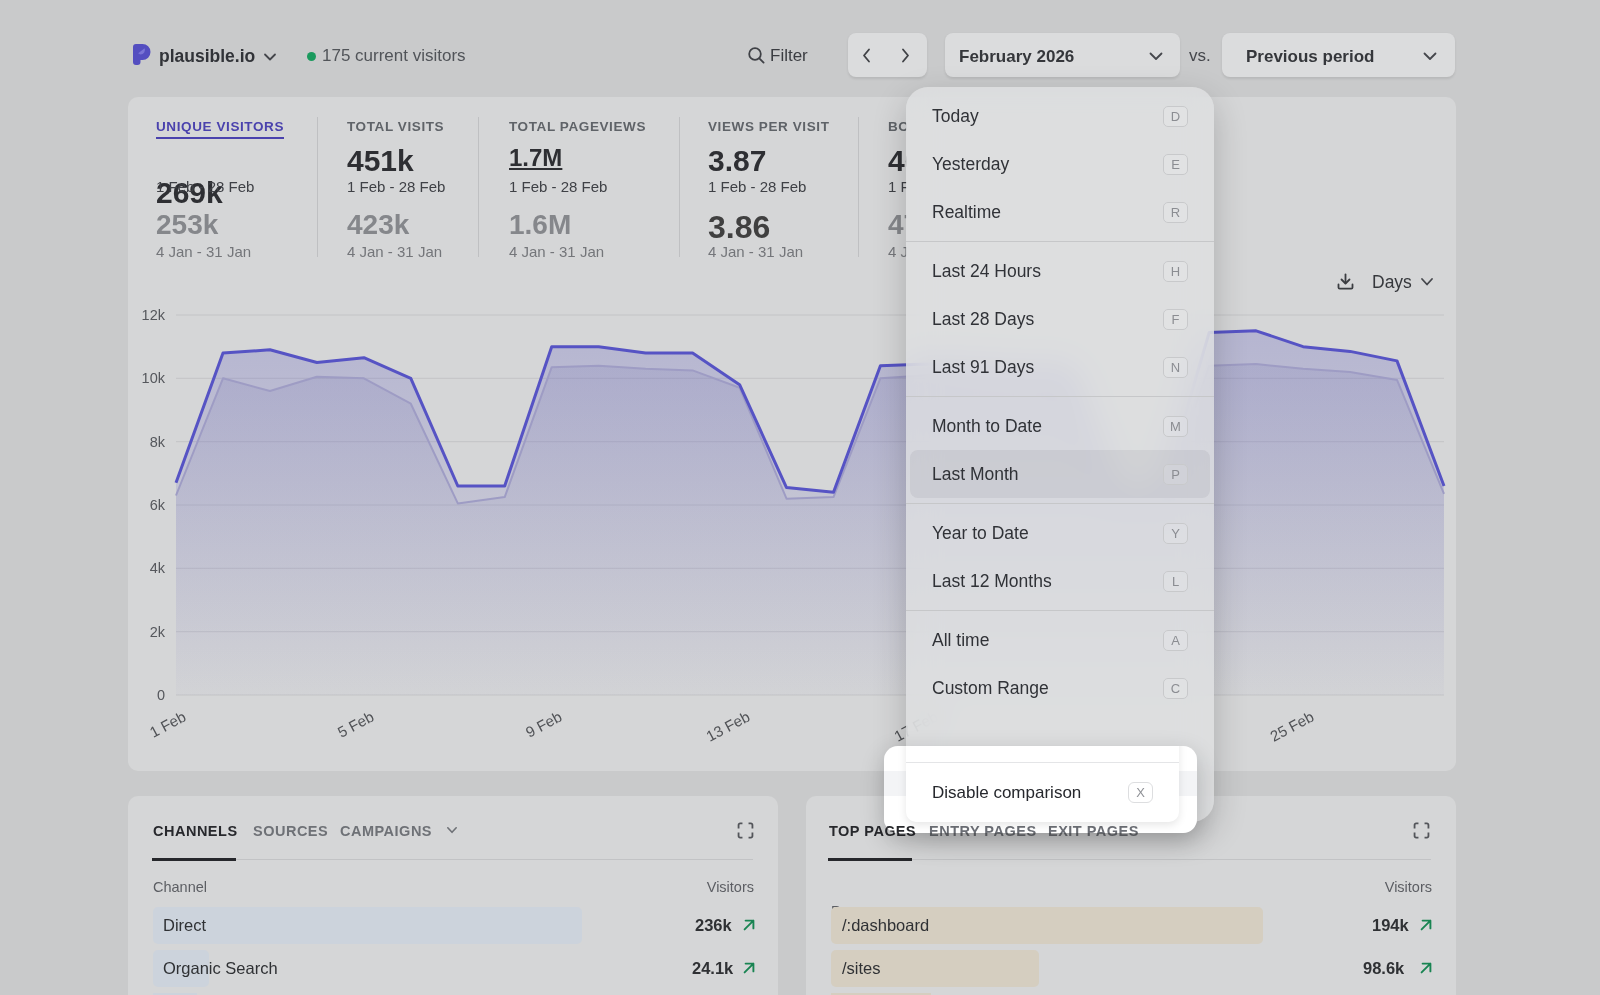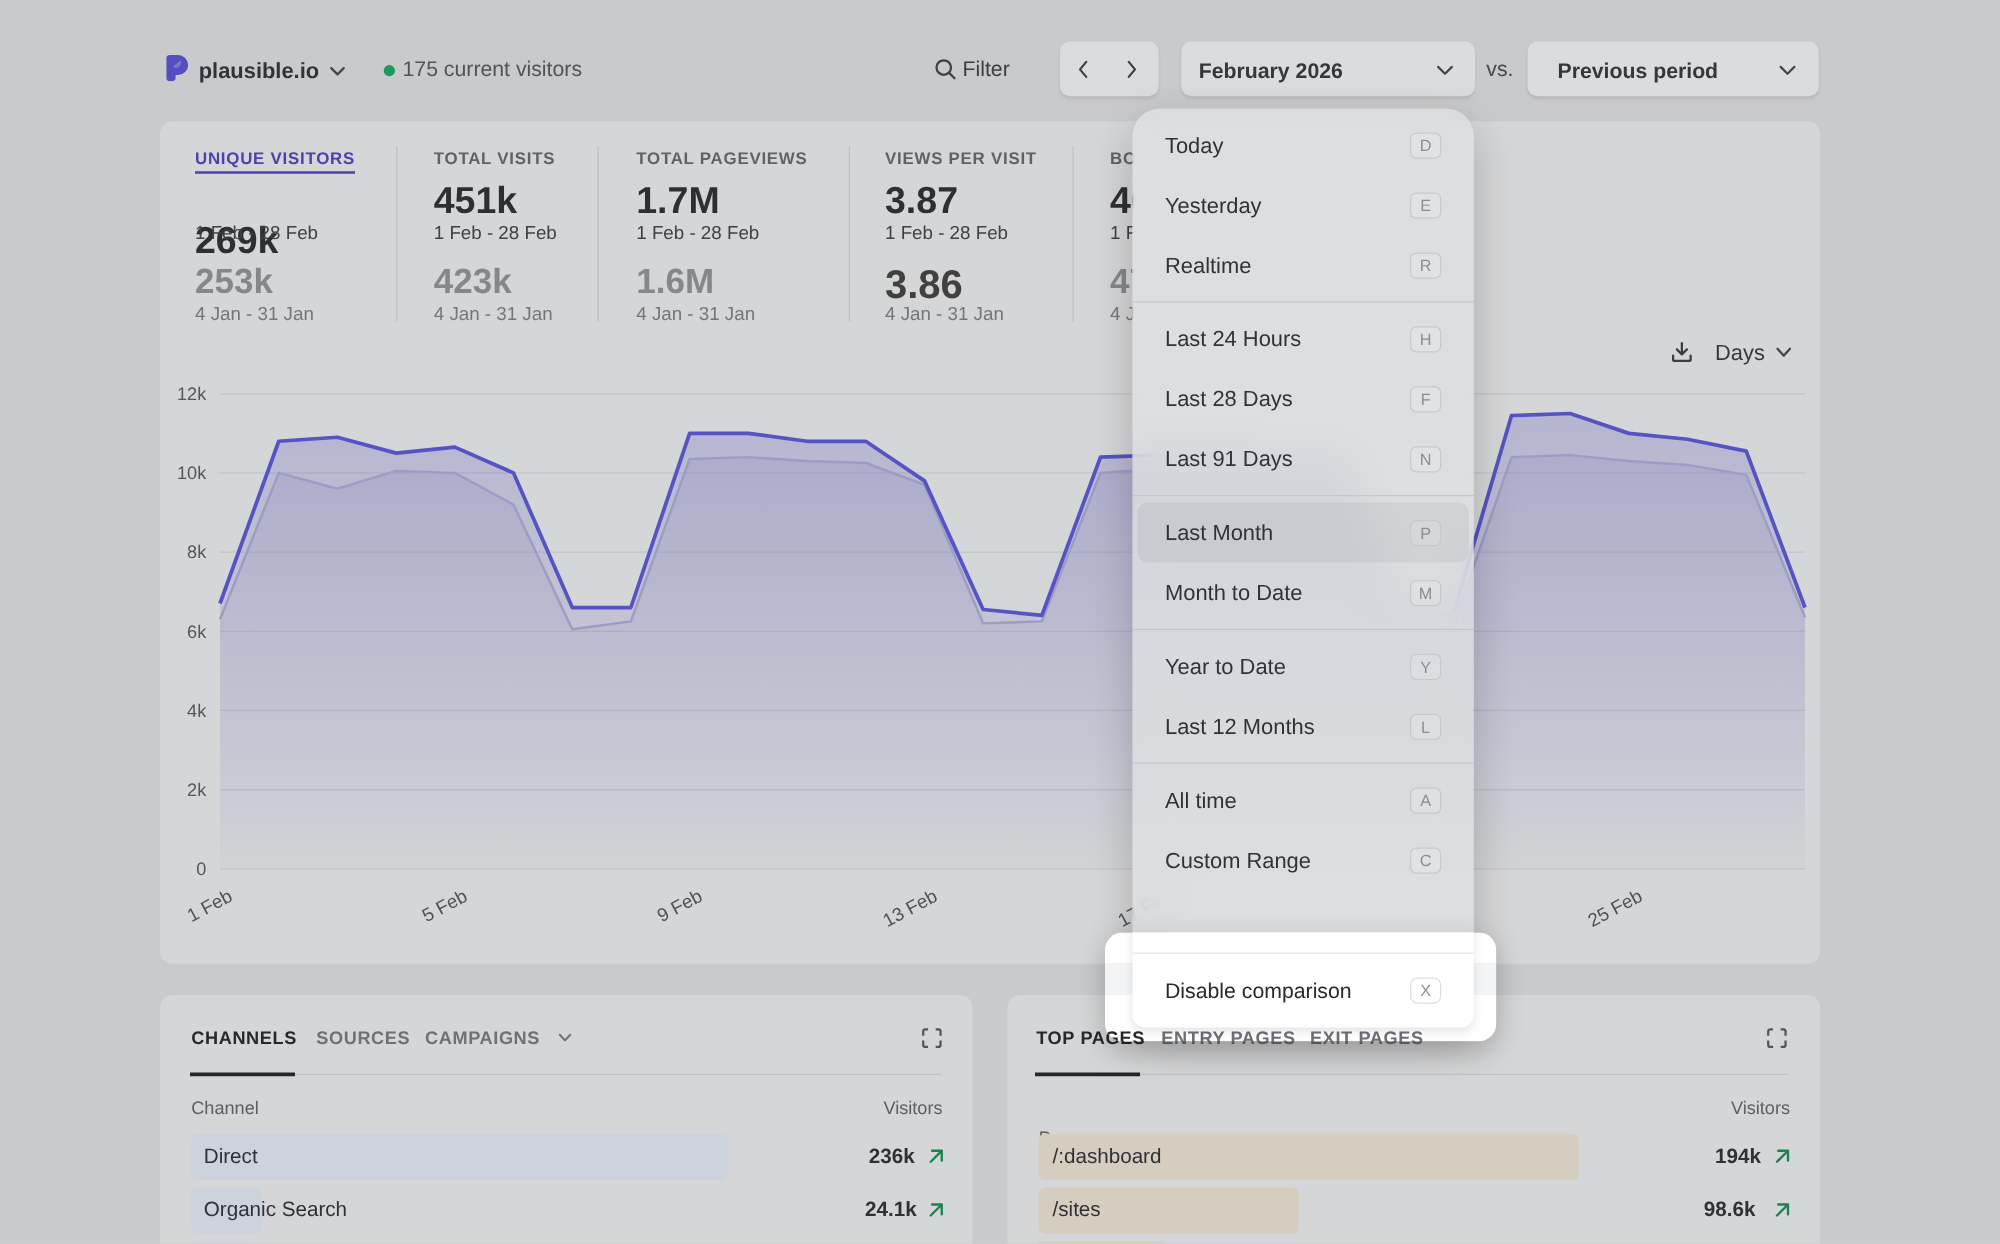--- a/index.html
+++ b/index.html
@@ -71,21 +71,21 @@
 <div class="abs" style="left:156px; top:209px; font-size:28px; font-weight:bold; color:#85878b;">253k</div>
 <div class="abs" style="left:156px; top:243px; font-size:15px; color:#74767a;">4 Jan - 31 Jan</div>
 
 <div class="abs" style="left:347px; top:119px; font-size:13.5px; font-weight:bold; letter-spacing:0.6px; color:#5f6368;">TOTAL VISITS</div>
 <div class="abs" style="left:347px; top:144px; font-size:30px; font-weight:bold; color:#2e2f33;">451k</div>
 <div class="abs" style="left:347px; top:178px; font-size:15px; color:#3f4146;">1 Feb - 28 Feb</div>
 <div class="abs" style="left:347px; top:209px; font-size:28px; font-weight:bold; color:#85878b;">423k</div>
 <div class="abs" style="left:347px; top:243px; font-size:15px; color:#74767a;">4 Jan - 31 Jan</div>
 
 <div class="abs" style="left:509px; top:119px; font-size:13.5px; font-weight:bold; letter-spacing:0.6px; color:#5f6368;">TOTAL PAGEVIEWS</div>
-<div class="abs" style="left:509px; top:144px; font-size:30px; font-weight:bold; color:#2e2f33;">1.7M</div>
+<div class="abs" style="left:509px; top:144px; font-size:24px; font-weight:bold; color:#2e2f33;text-decoration:underline;">1.7M</div>
 <div class="abs" style="left:509px; top:178px; font-size:15px; color:#3f4146;">1 Feb - 28 Feb</div>
 <div class="abs" style="left:509px; top:209px; font-size:28px; font-weight:bold; color:#85878b;">1.6M</div>
 <div class="abs" style="left:509px; top:243px; font-size:15px; color:#74767a;">4 Jan - 31 Jan</div>
 
 <div class="abs" style="left:708px; top:119px; font-size:13.5px; font-weight:bold; letter-spacing:0.6px; color:#5f6368;">VIEWS PER VISIT</div>
 <div class="abs" style="left:708px; top:144px; font-size:30px; font-weight:bold; color:#2e2f33;">3.87</div>
 <div class="abs" style="left:708px; top:178px; font-size:15px; color:#3f4146;">1 Feb - 28 Feb</div>
 <div class="abs" style="left:708px; top:209px; font-size:32px; font-weight:bold; color:#404040;">3.86</div>
 <div class="abs" style="left:708px; top:243px; font-size:15px; color:#74767a;">4 Jan - 31 Jan</div>
 
@@ -209,21 +209,21 @@
 
 <div class="abs" style="left:831px; top:950px; width:208px; height:37px; background:#d5cec0; border-radius:5px;"></div>
 <div class="abs" style="left:842px; top:959px; font-size:16.5px; color:#2f3134;">/sites</div>
 <div class="abs" style="left:1363px; top:959px; font-size:16.5px; font-weight:bold; color:#2f3134;">98.6k</div>
 <svg class="abs" style="left:1419px; top:961px;" width="14" height="14" viewBox="0 0 14 14">
     <path d="M2.6 11.4 L11.4 2.6 M3.6 2.6 H11.4 V10.4" fill="none" stroke="#198452" stroke-width="1.9" stroke-linecap="round" stroke-linejoin="round"></path>
   </svg>
 
 <div class="abs" style="left:831px; top:993px; width:100px; height:2px; background:#d5cec0;"></div>
 
-<div class="abs" style="left:906px; top:87px; width:273px; height:735px; background:rgba(223,224,226,0.78); -webkit-backdrop-filter:blur(16px); backdrop-filter:blur(16px); border-radius:22px; box-shadow:0 12px 34px rgba(0,0,0,0.20);">
+<div class="abs" style="left:906px; top:87px; width:308px; height:735px; background:rgba(223,224,226,0.78); -webkit-backdrop-filter:blur(16px); backdrop-filter:blur(16px); border-radius:22px; box-shadow:0 12px 34px rgba(0,0,0,0.20);">
   <div class="msec">
     <div class="mitem">
         <span>Today</span>
         <span class="key">D</span>
       </div>
     <div class="mitem">
         <span>Yesterday</span>
         <span class="key">E</span>
       </div>
     <div class="mitem">
@@ -239,27 +239,27 @@
     <div class="mitem">
         <span>Last 28 Days</span>
         <span class="key">F</span>
       </div>
     <div class="mitem">
         <span>Last 91 Days</span>
         <span class="key">N</span>
       </div>
   </div>
   <div class="msec">
+    <div class="mitem">
+        <span>Month to Date</span>
+        <span class="key">M</span>
+      </div>
     <div class="mitem" style="background:rgba(98,98,106,0.10); border-radius:8px; margin:0 4px; padding:0 22px;">
         <span>Last Month</span>
         <span class="key">P</span>
-      </div>
-    <div class="mitem">
-        <span>Month to Date</span>
-        <span class="key">M</span>
       </div>
   </div>
   <div class="msec">
     <div class="mitem">
         <span>Year to Date</span>
         <span class="key">Y</span>
       </div>
     <div class="mitem">
         <span>Last 12 Months</span>
         <span class="key">L</span>

